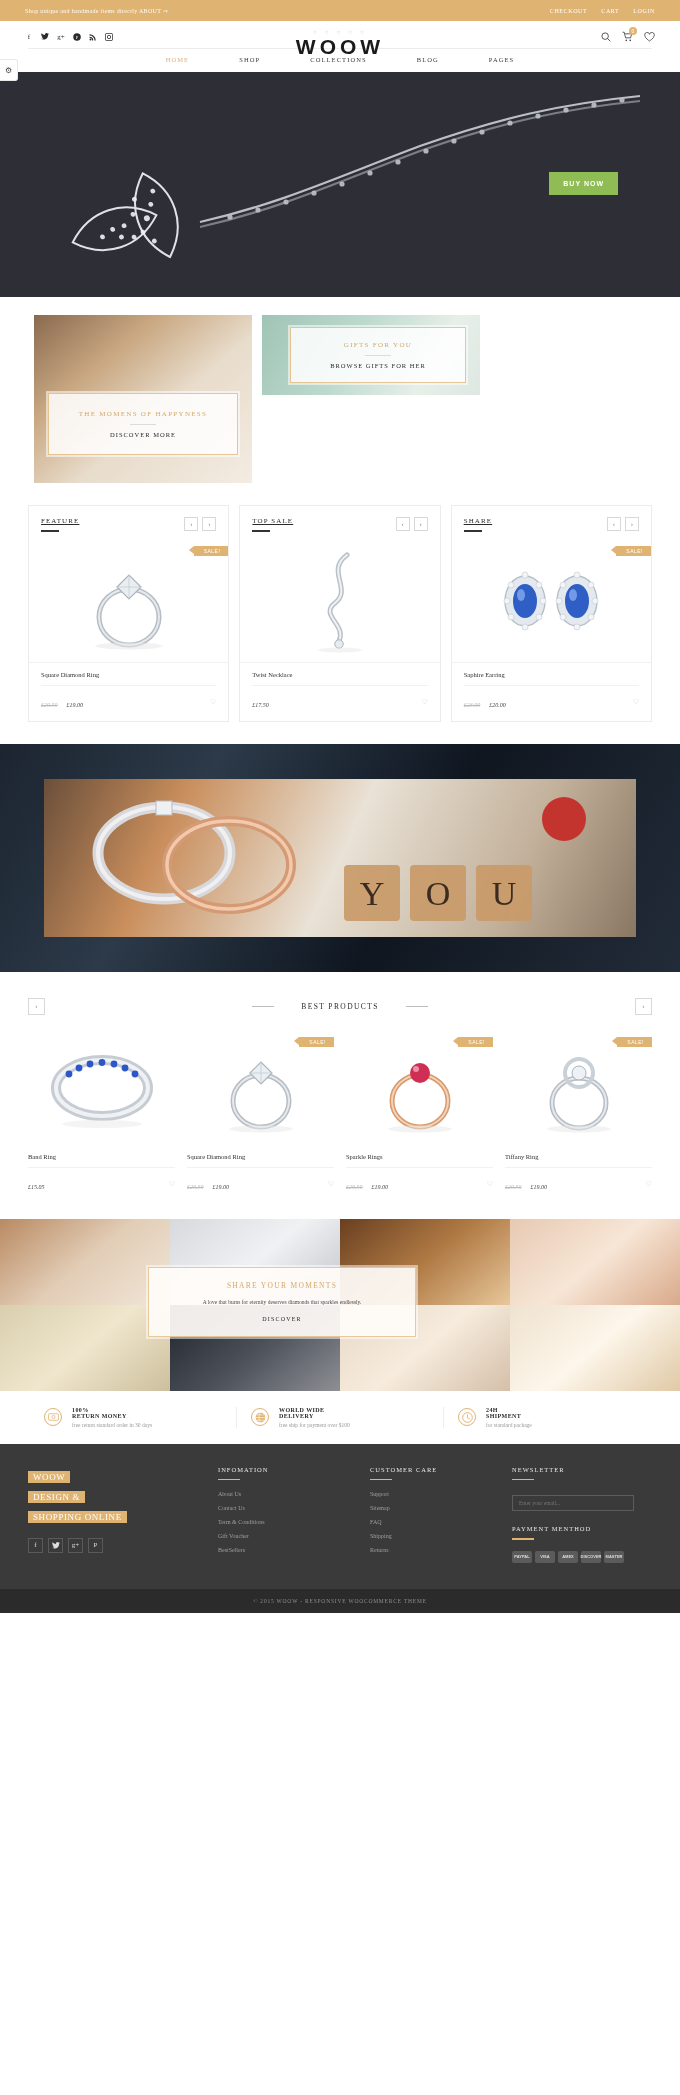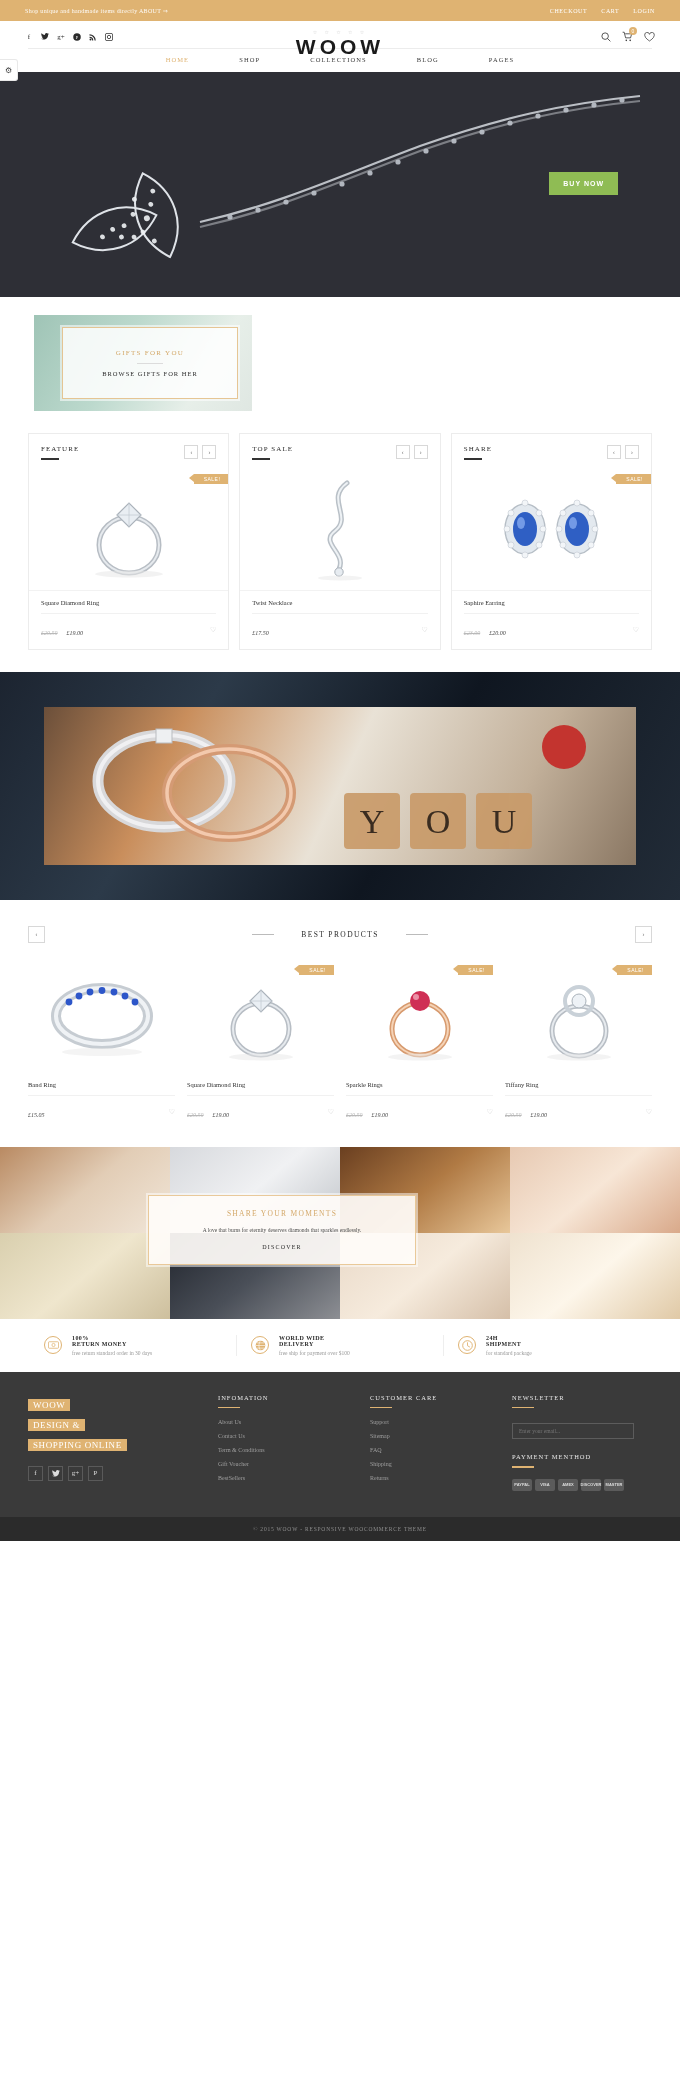--- a/index.html
+++ b/index.html
@@ -117,21 +117,21 @@
   
   .promo {
     padding: 18px 34px 0 34px;
     display: flex;
     gap: 10px;
   }
   .promo-left { width: 218px; }
   .promo-right { width: 218px; display: flex; flex-direction: column; gap: 10px; }
   .tile { position: relative; overflow: hidden; }
   .tile-bride { height: 168px; background: linear-gradient(140deg,#8a6a4f 0%,#c9a882 30%,#e8dccb 58%,#f3ece2 100%); }
-  .tile-gift { height: 96px; background: linear-gradient(120deg,#9fc4b6 0%,#bcd9cd 40%,#e7efe9 75%,#dfe7e2 100%); padding-left: 15px; }
+  .tile-gift { height: 80px; background: linear-gradient(120deg,#9fc4b6 0%,#bcd9cd 40%,#e7efe9 75%,#dfe7e2 100%); padding-left: 15px; }
   .tile-row { display: flex; gap: 10px; height: 78px; }
   .tile-ring { flex: 1; background: linear-gradient(150deg,#cfe3f2 0%,#f5e2e6 45%,#e9dfd6 100%); }
   .tile-eng { width: 104px; background: #ddb173; display: flex; flex-direction: column; align-items: center; justify-content: center; }
   .inner-frame {
     position: absolute;
     background: rgba(255,255,255,.86);
     border: 1px solid rgba(223,179,114,.75);
     outline: 2px solid rgba(255,255,255,.55);
     text-align: center;
     display: flex; flex-direction: column; align-items: center; justify-content: center;
@@ -144,21 +144,21 @@
   .eng-ttl { color: #fff; font-size: 7px; letter-spacing: 1.2px; }
   .eng-sub { color: #fff; font-size: 5.5px; letter-spacing: 1px; margin-top: 10px; opacity: .95; }
 
   
   .carousels { padding: 22px 28px 0 28px; display: flex; gap: 10px; }
   .cbox { flex: 1; border: 1px solid #ececec; background: #fff; }
   .cbox-head {
     display: flex; align-items: flex-start; justify-content: space-between;
     padding: 11px 12px 0 12px;
   }
-  .cbox-title { font-size: 7px; letter-spacing: 1.1px; color: #2b2b2b; }
+  .cbox-title { font-size: 7px; letter-spacing: 1.1px; color: #2b2b2b; text-decoration: underline; }
   .cbox-title .u { display: block; width: 18px; height: 1.5px; background: #333; margin-top: 5px; }
   .arrows { display: flex; gap: 4px; }
   .arrow {
     width: 14px; height: 14px; border: 1px solid #d8d8d8; background: #fff;
     font-size: 7px; color: #777; display: flex; align-items: center; justify-content: center;
     cursor: pointer;
   }
   .prod-img { position: relative; height: 122px; display: flex; align-items: center; justify-content: center; margin-top: 8px; }
   .sale-tag {
     position: absolute; right: 0; top: 6px;
@@ -400,20 +400,29 @@
           <circle cx="-40" cy="-34" r="2.4"></circle>
             <circle cx="-58" cy="-40" r="2.4"></circle>
             <circle cx="-16" cy="-66" r="2.4"></circle>
         </g>
       </g>
     </svg>
     <button class="buy-now">BUY NOW</button>
   </div>
 
   <div class="promo">
+    <div class="promo-left">
+      <div class="tile tile-bride">
+        <div class="inner-frame frame-bride">
+          <div class="ttl-gold">THE MOMENS OF HAPPYNESS</div>
+          <div class="ttl-sep"></div>
+          <div class="ttl-dark">DISCOVER MORE</div>
+        </div>
+      </div>
+    </div>
     <div class="promo-right">
       <div class="tile tile-gift">
         <div class="inner-frame frame-gift">
           <div class="ttl-gold">GIFTS FOR YOU</div>
           <div class="ttl-sep"></div>
           <div class="ttl-dark">BROWSE GIFTS FOR HER</div>
         </div>
       </div>
     </div>
   </div>

